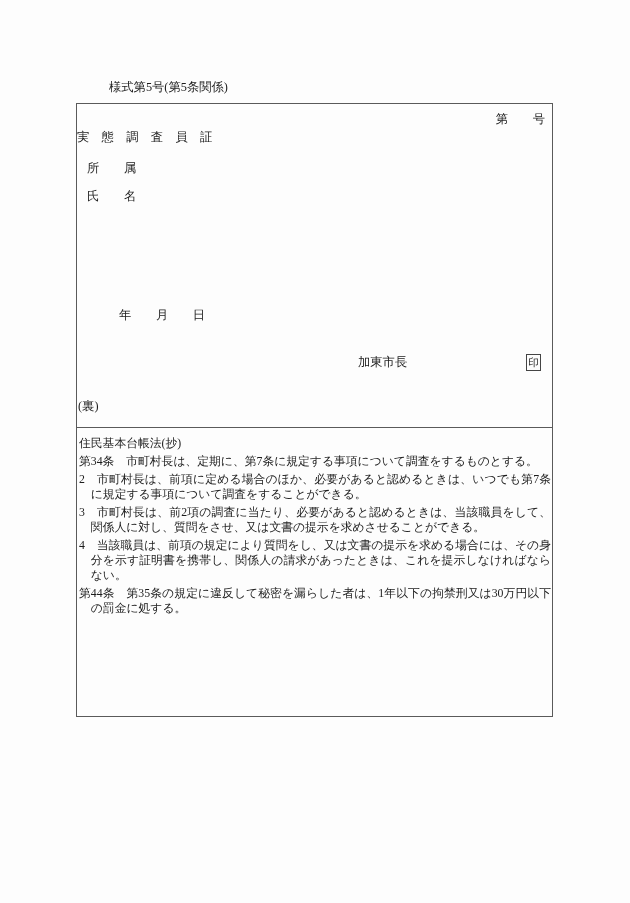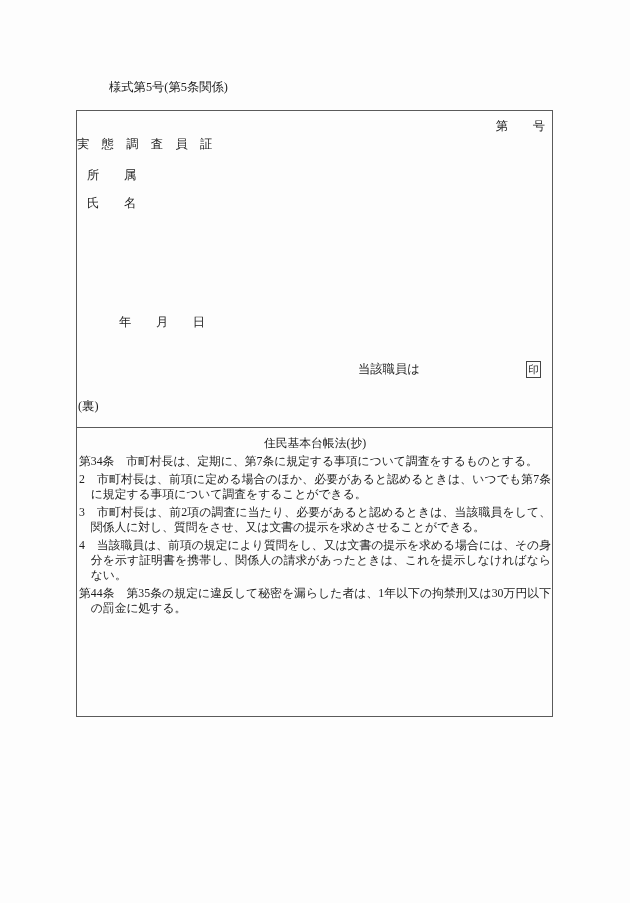--- a/index.html
+++ b/index.html
@@ -22,21 +22,21 @@
     margin-left: 32px;
   }
   .card {
     position: absolute;
     left: 76px;
     width: 477px;
     border: 1px solid #5a5a5a;
     box-sizing: border-box;
     background: #fdfdfd;
   }
-  .card-front { top: 110px; height: 341px; }
+  .card-front { top: 103px; height: 341px; }
   .card-back  { top: 427px; height: 290px; padding: 8px 1px 0 2px; }
 
   .card-front > div { position: absolute; font-size: 12.3px; line-height: 15px; white-space: pre; }
   .serial       { top: 8px; right: 7px; }
   .front-title  { top: 26px; left: 0; width: 100%; white-space: pre; }
   .field-affiliation { top: 57px; left: 10px; }
   .field-name        { top: 85px; left: 10px; }
   .statement {
     top: 145px; left: 2px; right: 2px;
     white-space: normal !important;
@@ -59,21 +59,20 @@
   .back-label {
     position: absolute;
     left: 78px;
     top: 399px;
     font-size: 12.3px;
     line-height: 15px;
   }
   .card-back .back-title {
     font-size: 11.8px;
     line-height: 15px;
-    text-align: center;
   }
   .card-back .para {
     font-size: 11.8px;
     line-height: 15px;
     margin-top: 3px;
     text-align: justify;
     line-break: strict;
   }
   .card-back .para.heading { padding-left: 1em; }
   .card-back .para.article { padding-left: 1em; text-indent: -1em; font-family: Liberation Serif, serif; }
@@ -84,21 +83,21 @@
 <div class="page">
 
   <div class="form-label">様式第5号(第5条関係)</div>
 
   <div class="card card-front">
     <div class="serial">第　　号</div>
     <div class="front-title">実　態　調　査　員　証</div>
     <div class="field-affiliation">所　　属</div>
     <div class="field-name">氏　　名</div>
     <div class="date-line">年　　月　　日</div>
-    <div class="issuer">当該職員は</div>
+    <div class="issuer">加東市長</div>
     <div class="seal">印</div>
   </div>
 
   <div class="back-label">(裏)</div>
 
   <div class="card card-back">
     <div class="back-title">住民基本台帳法(抄)</div>
     <div class="para article">第34条　市町村長は、定期に、第7条に規定する事項について調査をするものとする。</div>
     <div class="para article">2　市町村長は、前項に定める場合のほか、必要があると認めるときは、いつでも第7条に規定する事項について調査をすることができる。</div>
     <div class="para article">3　市町村長は、前2項の調査に当たり、必要があると認めるときは、当該職員をして、関係人に対し、質問をさせ、又は文書の提示を求めさせることができる。</div>

